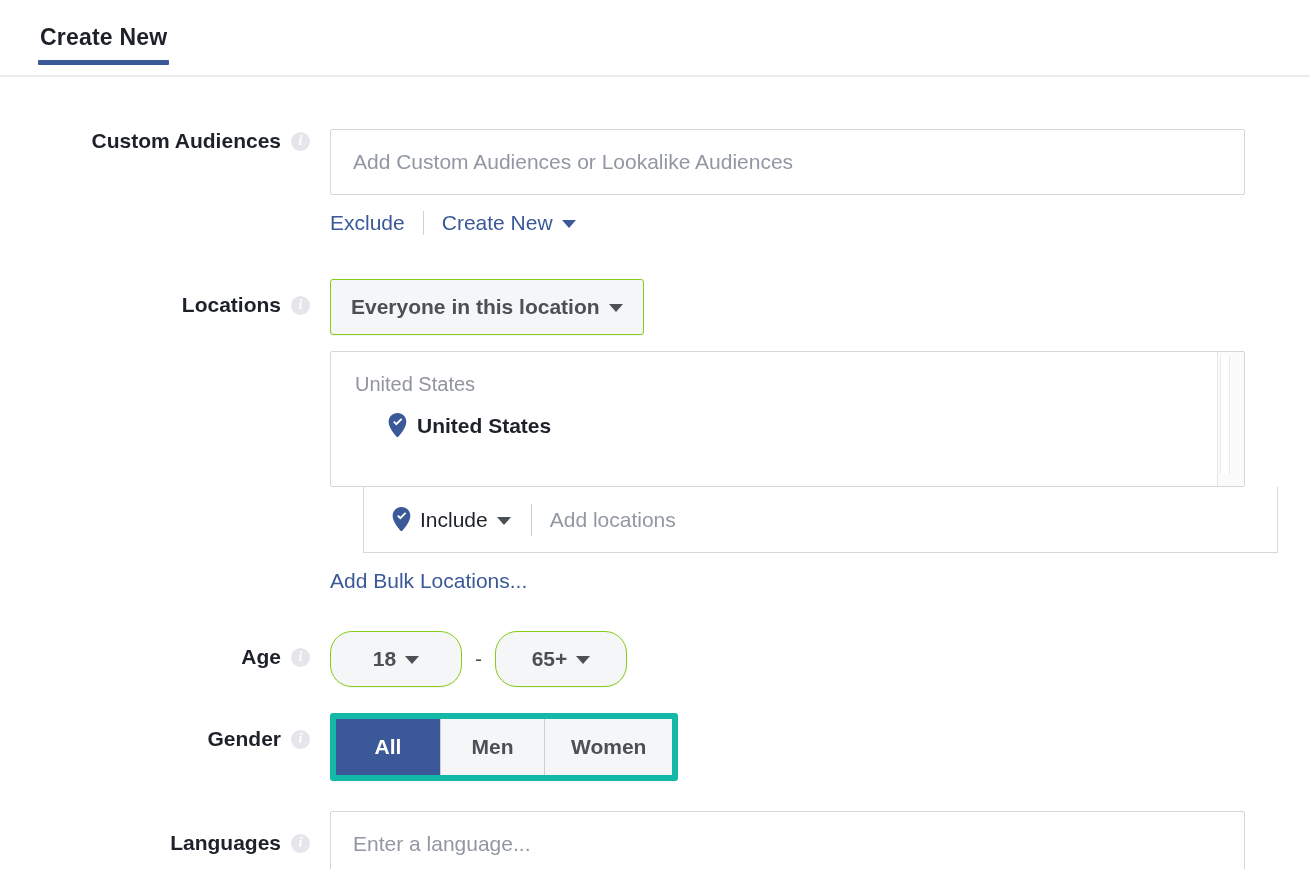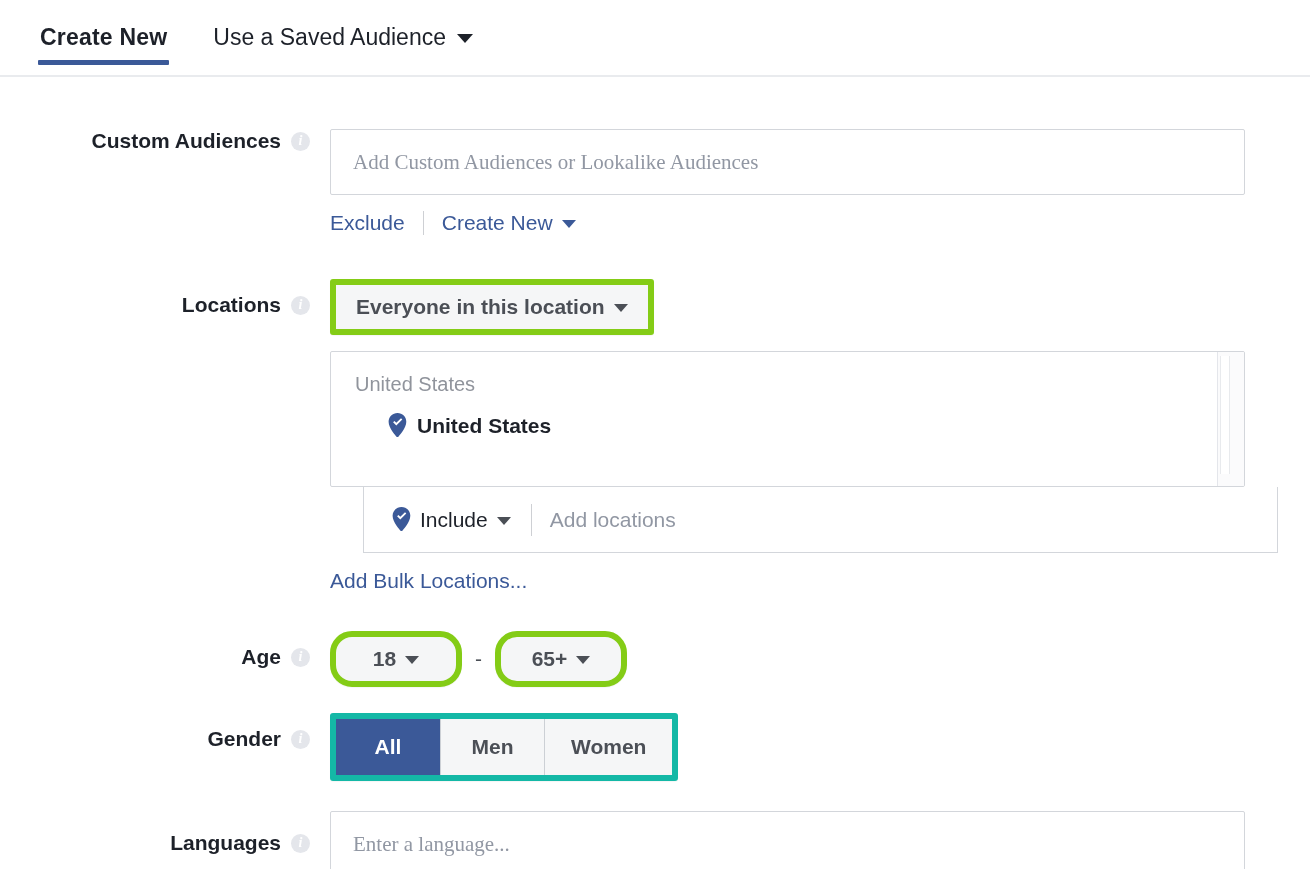--- a/index.html
+++ b/index.html
@@ -129,21 +129,21 @@
   .textbox {
     box-sizing: border-box;
     width: 915px;
     border: 1px solid #d3d6db;
     background: #ffffff;
     border-radius: 2px;
     display: flex;
     align-items: center;
     padding: 0 22px;
   }
-  .textbox.tall { height: 66px; font-family: Liberation Serif, serif; }
+  .textbox.tall { height: 66px; }
   .textbox .placeholder {
     font-size: 21px;
     color: #9197a3;
   }
 
   
   .sublinks {
     display: flex;
     align-items: center;
     margin-top: 16px;
@@ -160,21 +160,21 @@
     background: #ced0d4;
     margin: 0 18px;
   }
 
   
   .btn-dd {
     display: inline-flex;
     align-items: center;
     justify-content: center;
     background: #f5f6f7;
-    border: 6px solid #84cc16;
+    border: 1px solid #84cc16;
     border-radius: 3px;
     box-shadow: 0 1px 1px rgba(0,0,0,0.04);
     font-size: 21px;
     font-weight: bold;
     color: #4b4f56;
     cursor: pointer;
     box-sizing: border-box;
     padding: 0 20px;
     height: 56px;
     white-space: nowrap;
@@ -310,24 +310,20 @@
     color: #ffffff;
   }
   .mt-16 { margin-top: 16px; }
 </style>
 </head>
 <body>
 
 <div class="tabbar">
   <div class="tab tab-create">
     <span>Create New</span>
-  </div>
-  <div class="tab tab-saved">
-    <span>Use a Saved Audience</span>
-    <span class="caret"></span>
   </div>
 </div>
 
 <div class="form">
 
   <div class="row">
     <div class="label-col">
       <span class="label-text">Custom Audiences</span>
       <span class="info-icon">i</span>
     </div>

